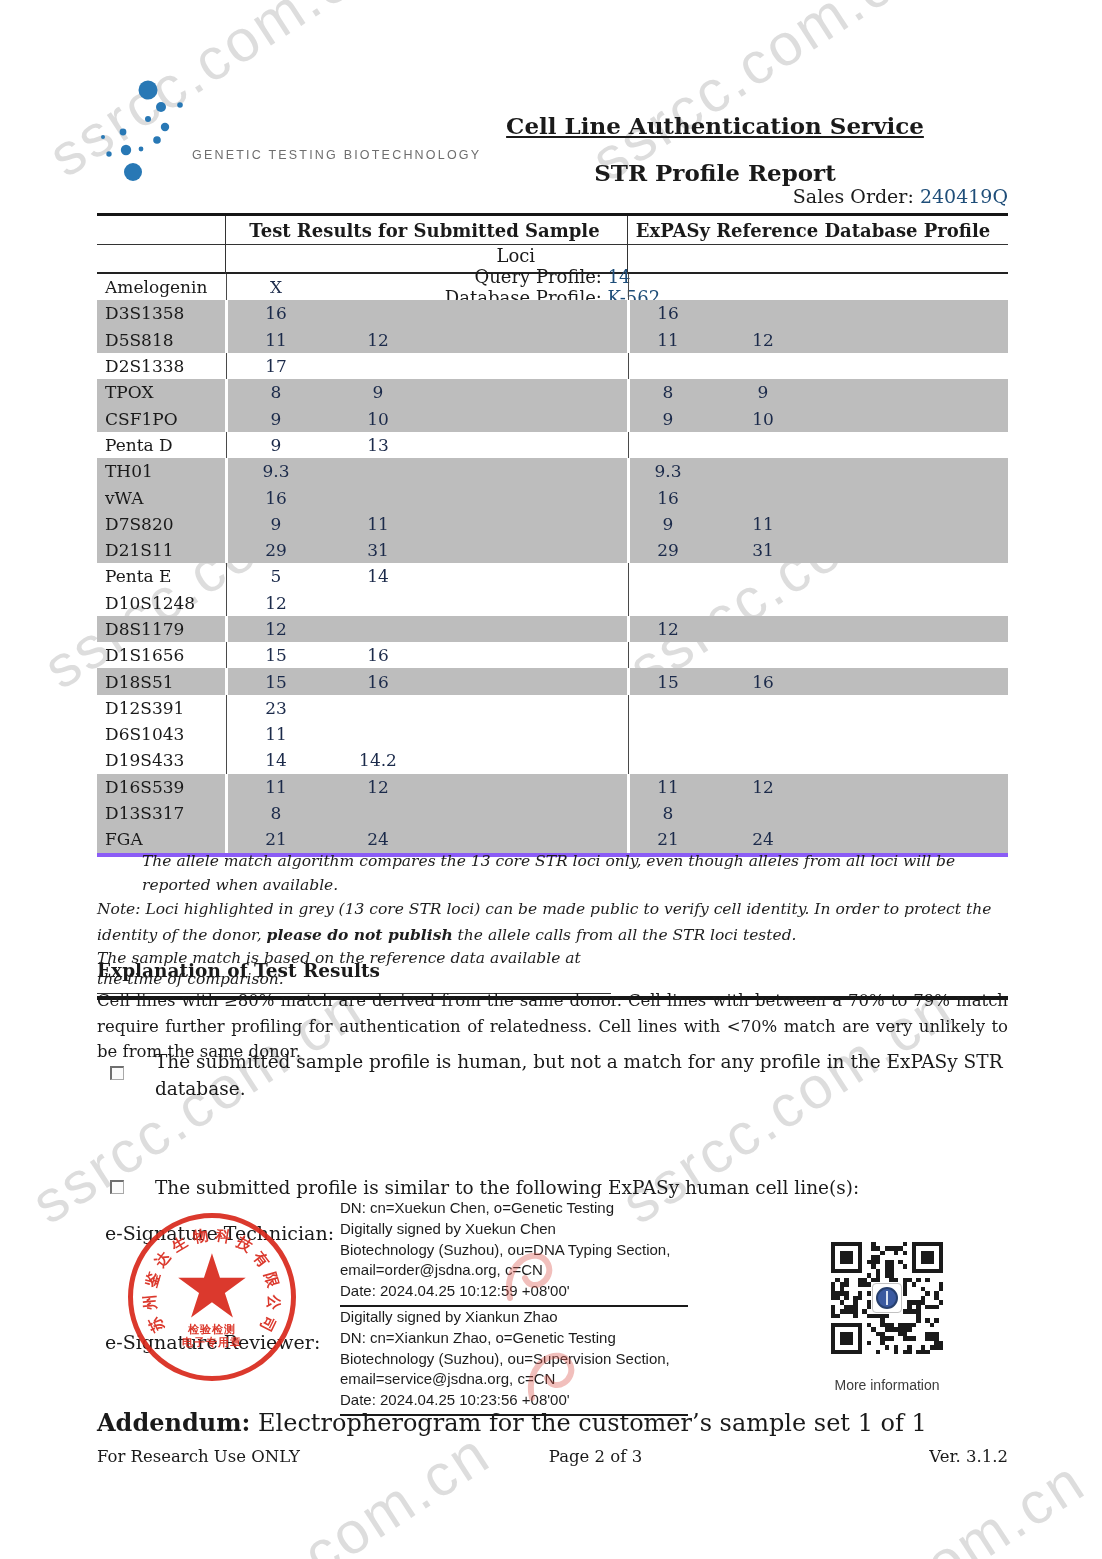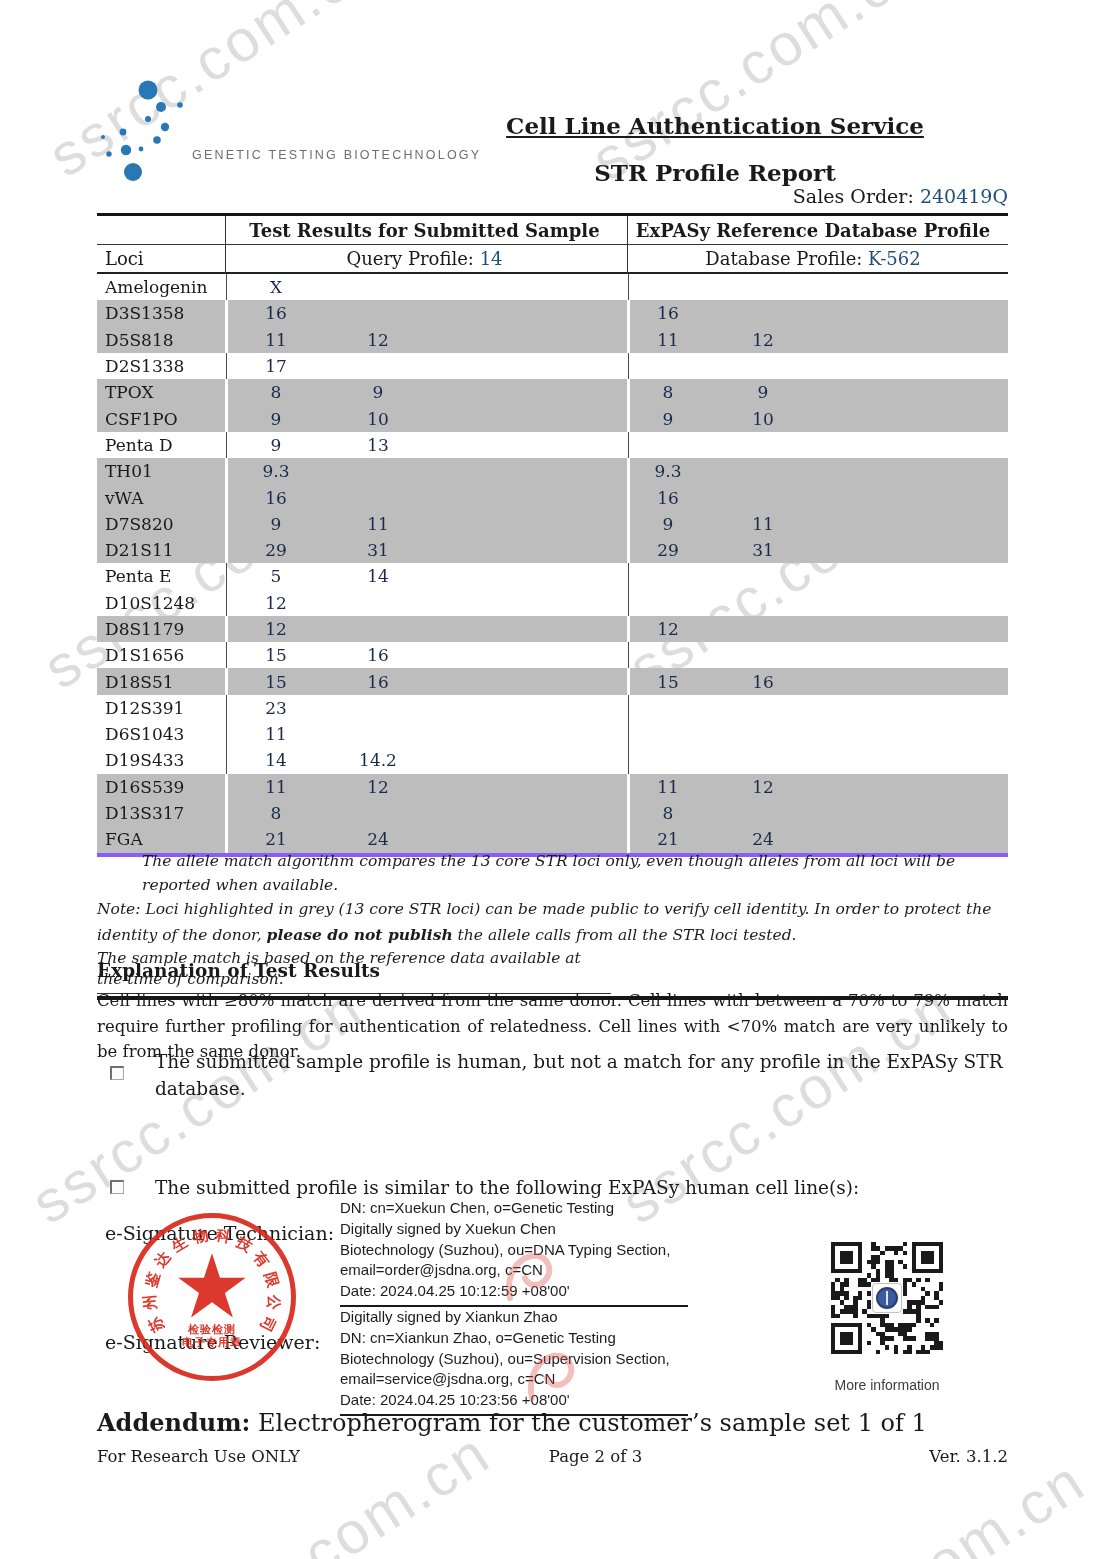--- a/index.html
+++ b/index.html
@@ -14,21 +14,21 @@
   .logo-text{position:absolute;left:192px;top:148px;font-family:"Liberation Sans",sans-serif;
              font-size:12.5px;letter-spacing:2.2px;color:#6e6e6e;}
   .title-block{position:absolute;left:425px;top:112px;width:580px;text-align:center;}
   .title1{font-size:23px;font-weight:bold;text-decoration:underline;}
   .title2{font-size:23px;font-weight:bold;margin-top:20px;}
   .sales-order{position:absolute;right:94px;top:185px;font-size:19px;}
   .navy{color:#1F4E79;}
   
   .strtable{position:absolute;left:97px;top:213px;width:911px;border-top:3px solid #161616;border-bottom:4px solid #8b5cf6;}
   .t-head1{height:28px;display:flex;align-items:center;font-weight:bold;font-size:18px;border-bottom:1px solid #333;}
-  .t-head2{height:27px;display:flex;align-items:center;font-size:18px;border-bottom:2px solid #222;}
+  .t-head2{height:27px;display:flex;align-items:center;font-size:18px;border-bottom:2px solid #222;flex-direction:column;}
   .hA{width:128px;padding-left:8px;box-sizing:border-box;}
   .hB{width:399px;text-align:center;}
   .hC{width:378px;text-align:center;}
   .vline{position:absolute;width:1px;background:#333;top:0;height:58px;}
   .t-row{display:flex;height:26.3px;align-items:center;font-size:17px;position:relative;}
   .cell{height:100%;display:flex;align-items:center;box-sizing:border-box;}
   .cA{width:128px;padding-left:8px;}
   .cB{width:399px;}
   .cC{width:378px;}
   .sep{width:3px;height:100%;}

